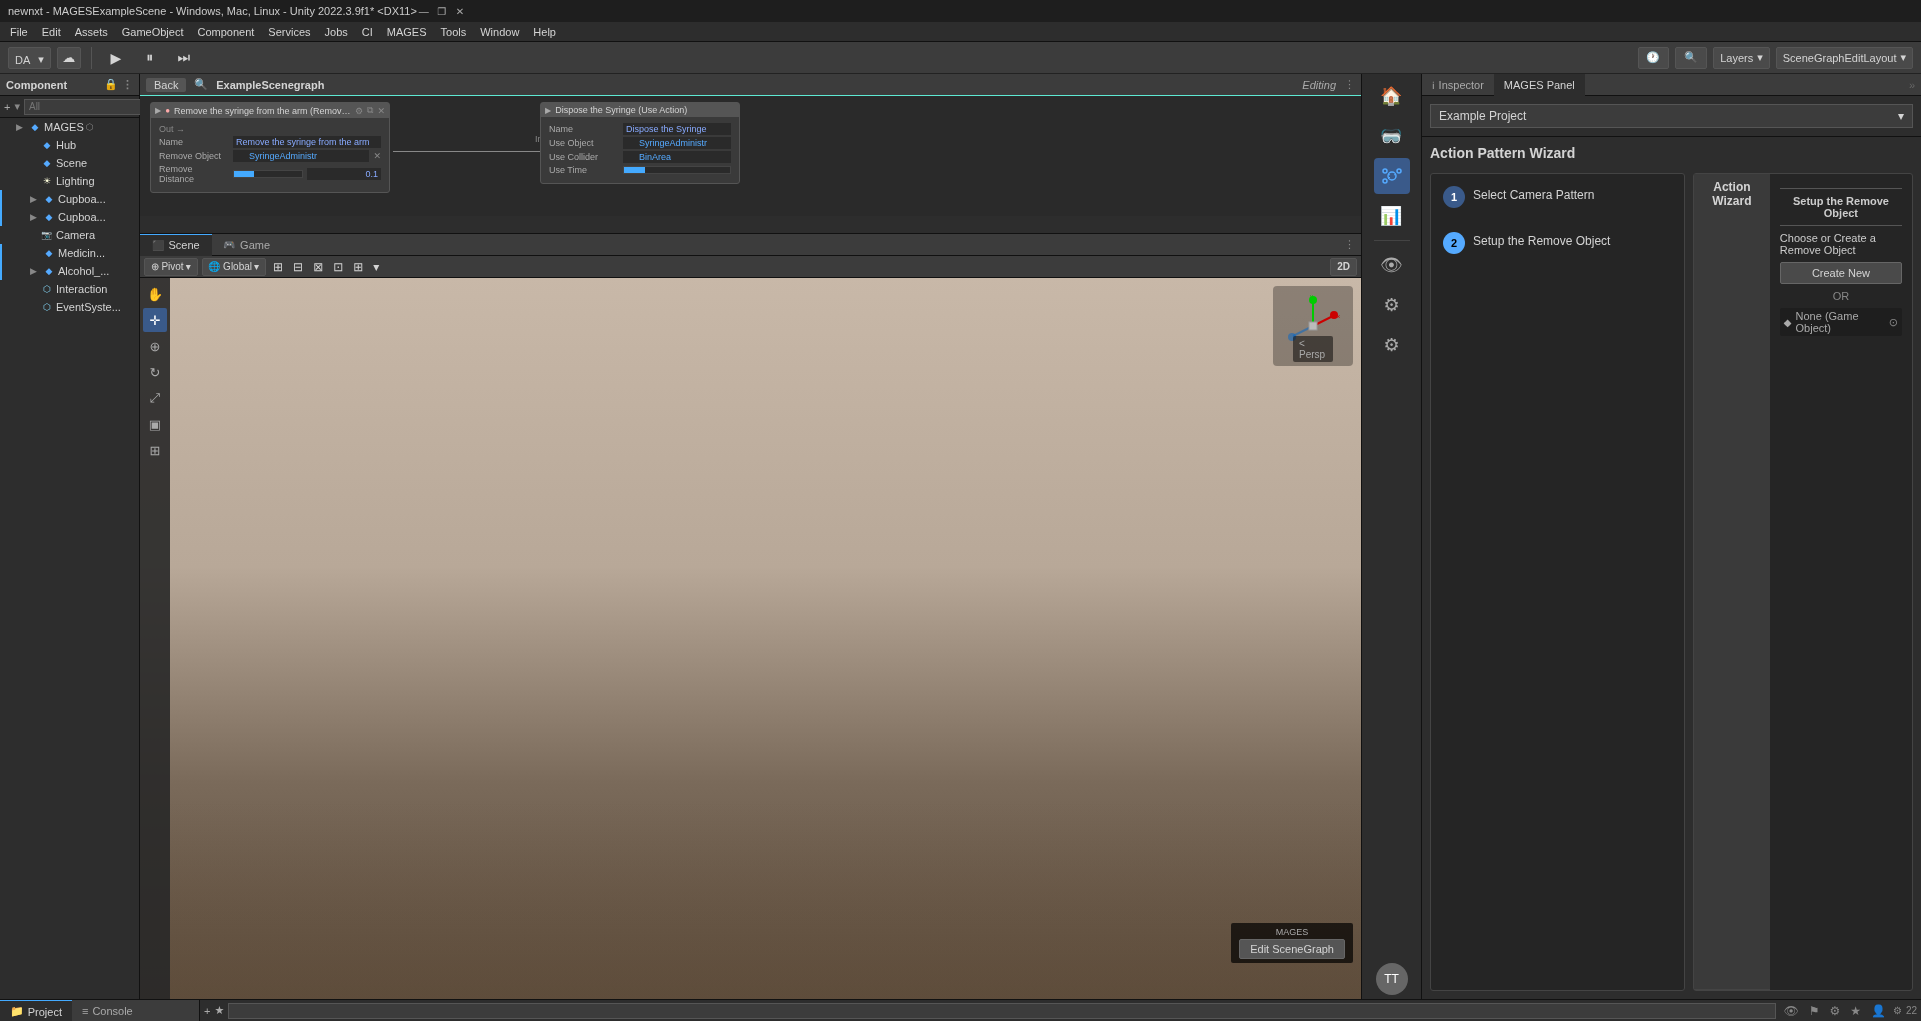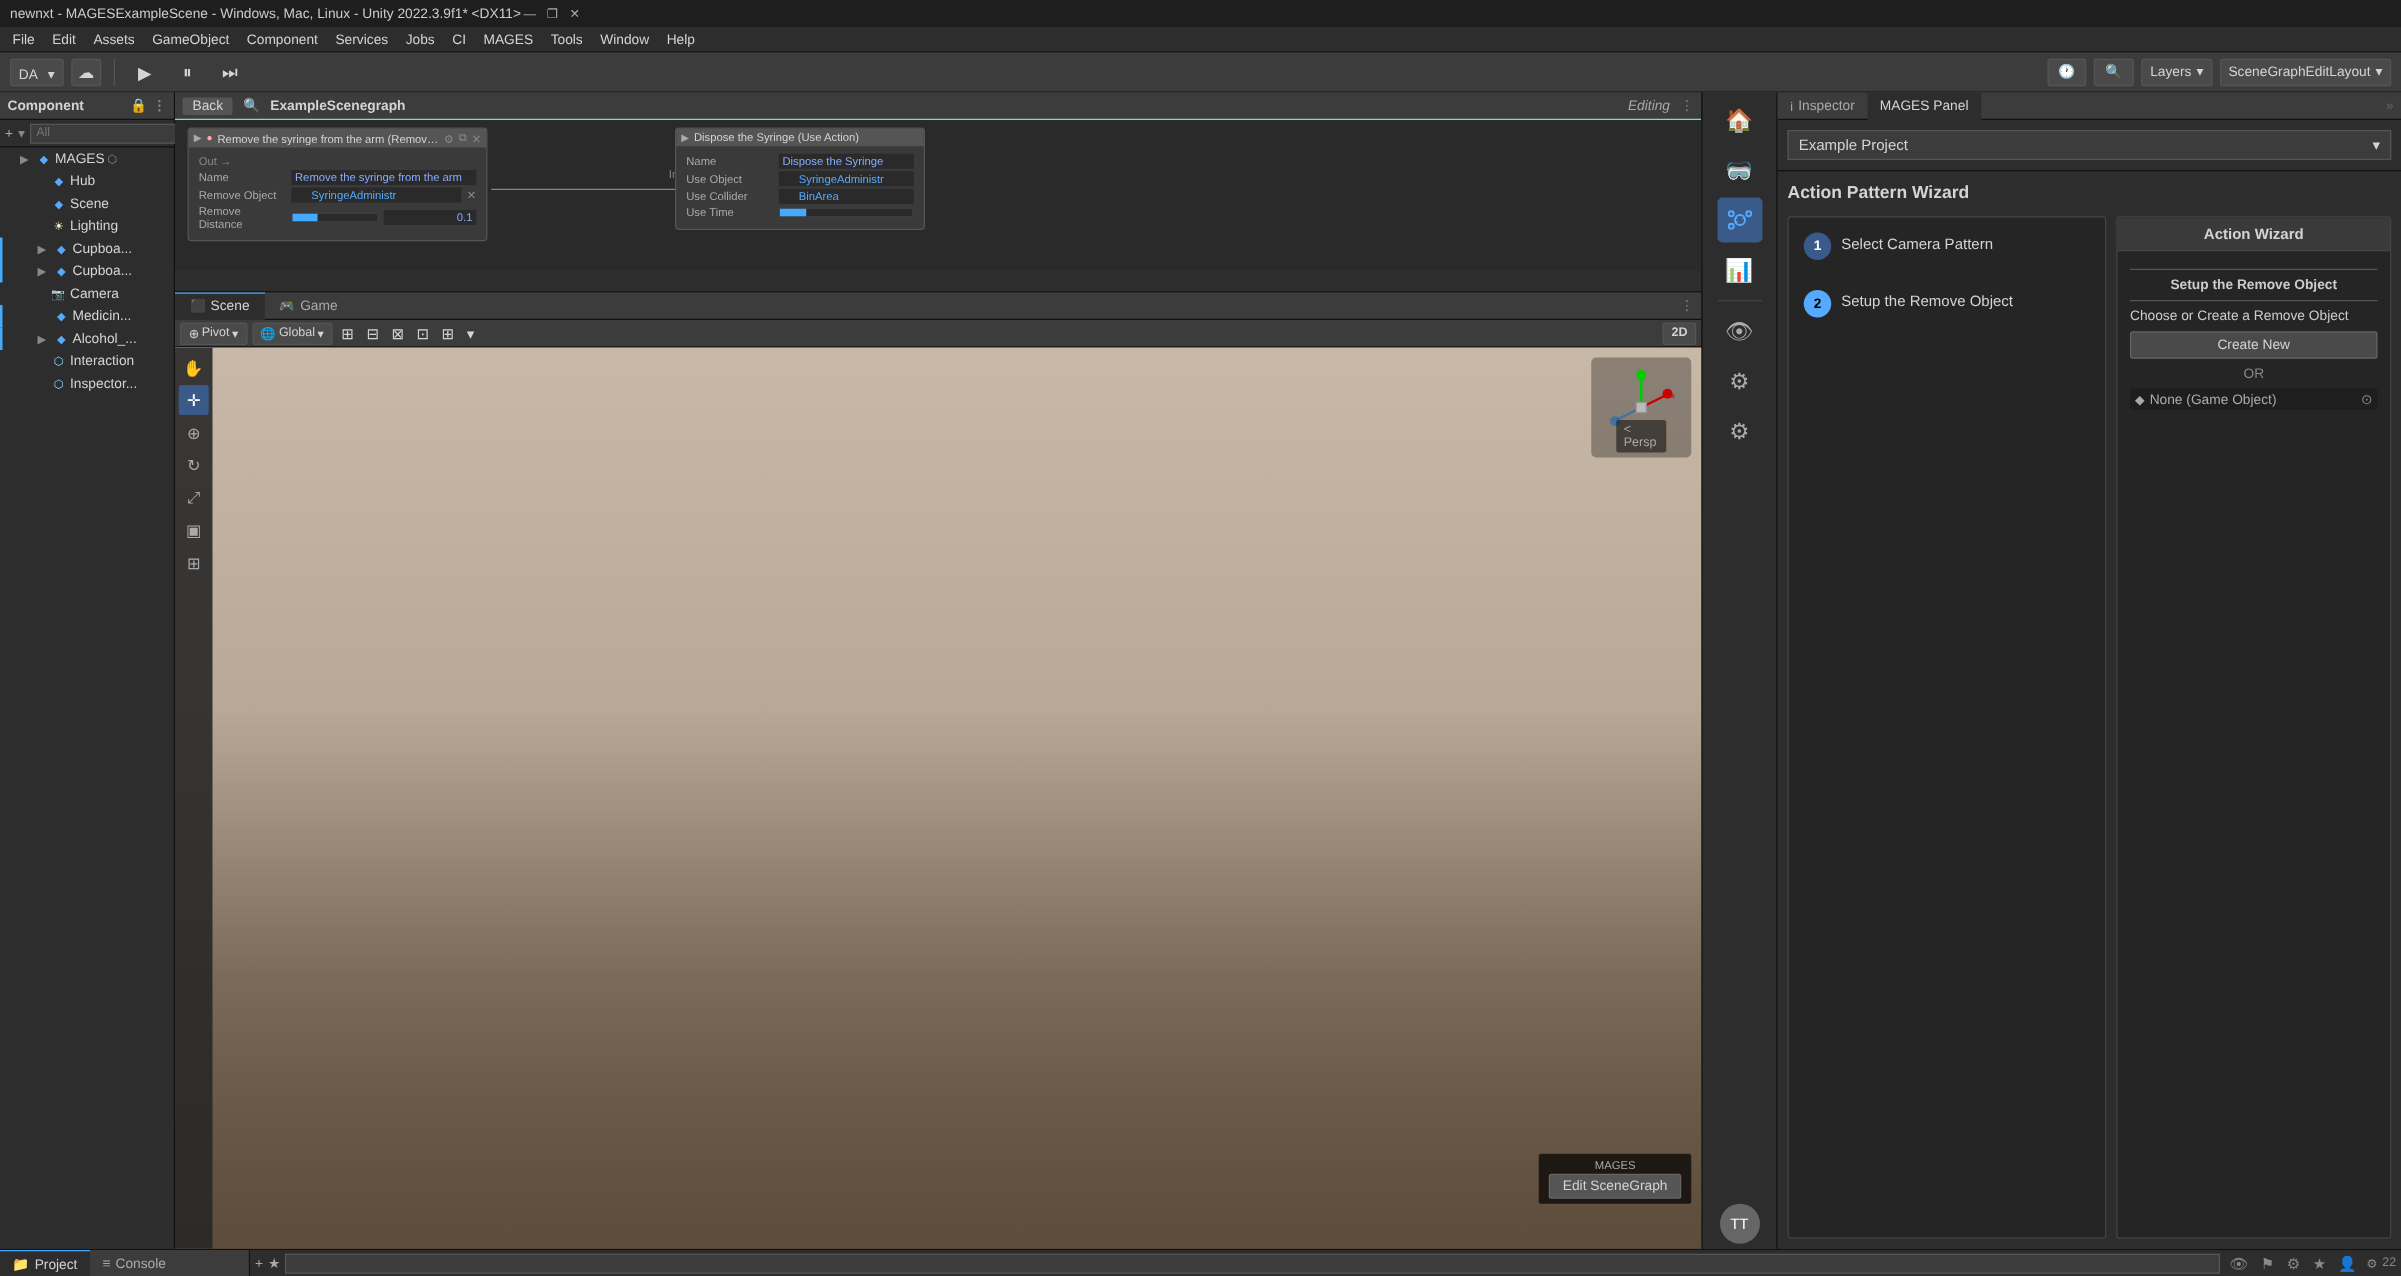--- a/index.html
+++ b/index.html
@@ -498,21 +498,20 @@
       padding-top: 2px;
     }
 
     
     #wizard-right {
       width: 220px;
       background: #252525;
       border: 1px solid #444;
       border-radius: 3px;
       display: flex;
-      flex-direction: column;
     }
 
     .wizard-right-header {
       background: #3a3a3a;
       padding: 6px 10px;
       font-size: 12px;
       font-weight: bold;
       text-align: center;
       border-bottom: 1px solid #444;
     }
@@ -800,21 +799,21 @@
         <span>Alcohol_...</span>
       </div>
       <div class="tree-item indent2">
         <span class="tree-arrow"> </span>
         <span class="tree-icon icon-script">⬡</span>
         <span>Interaction</span>
       </div>
       <div class="tree-item indent2">
         <span class="tree-arrow"> </span>
         <span class="tree-icon icon-script">⬡</span>
-        <span>Inspector...</span>
+        <span>EventSyste...</span>
       </div>
     </div>
   </div>
 
   <div id="center">
 
     <div id="scenegraph-panel" style="height:160px;">
       <div id="scenegraph-header">
         <button class="back-btn">Back</button>
         <span style="color:#888;cursor:pointer;">🔍</span>

